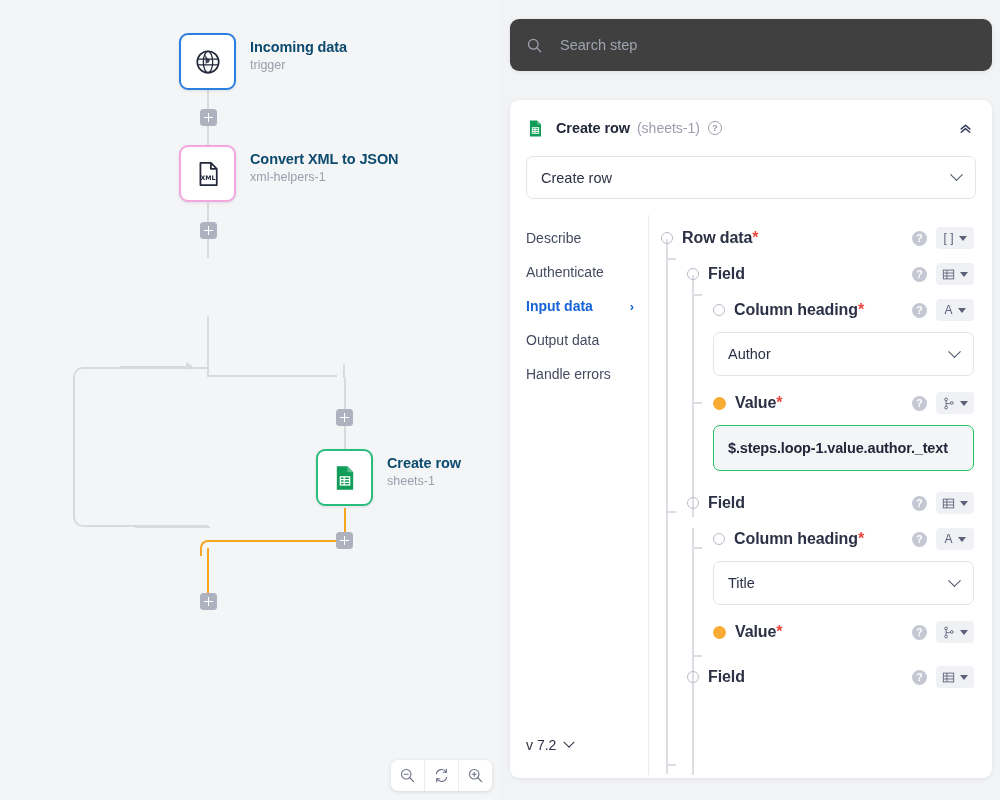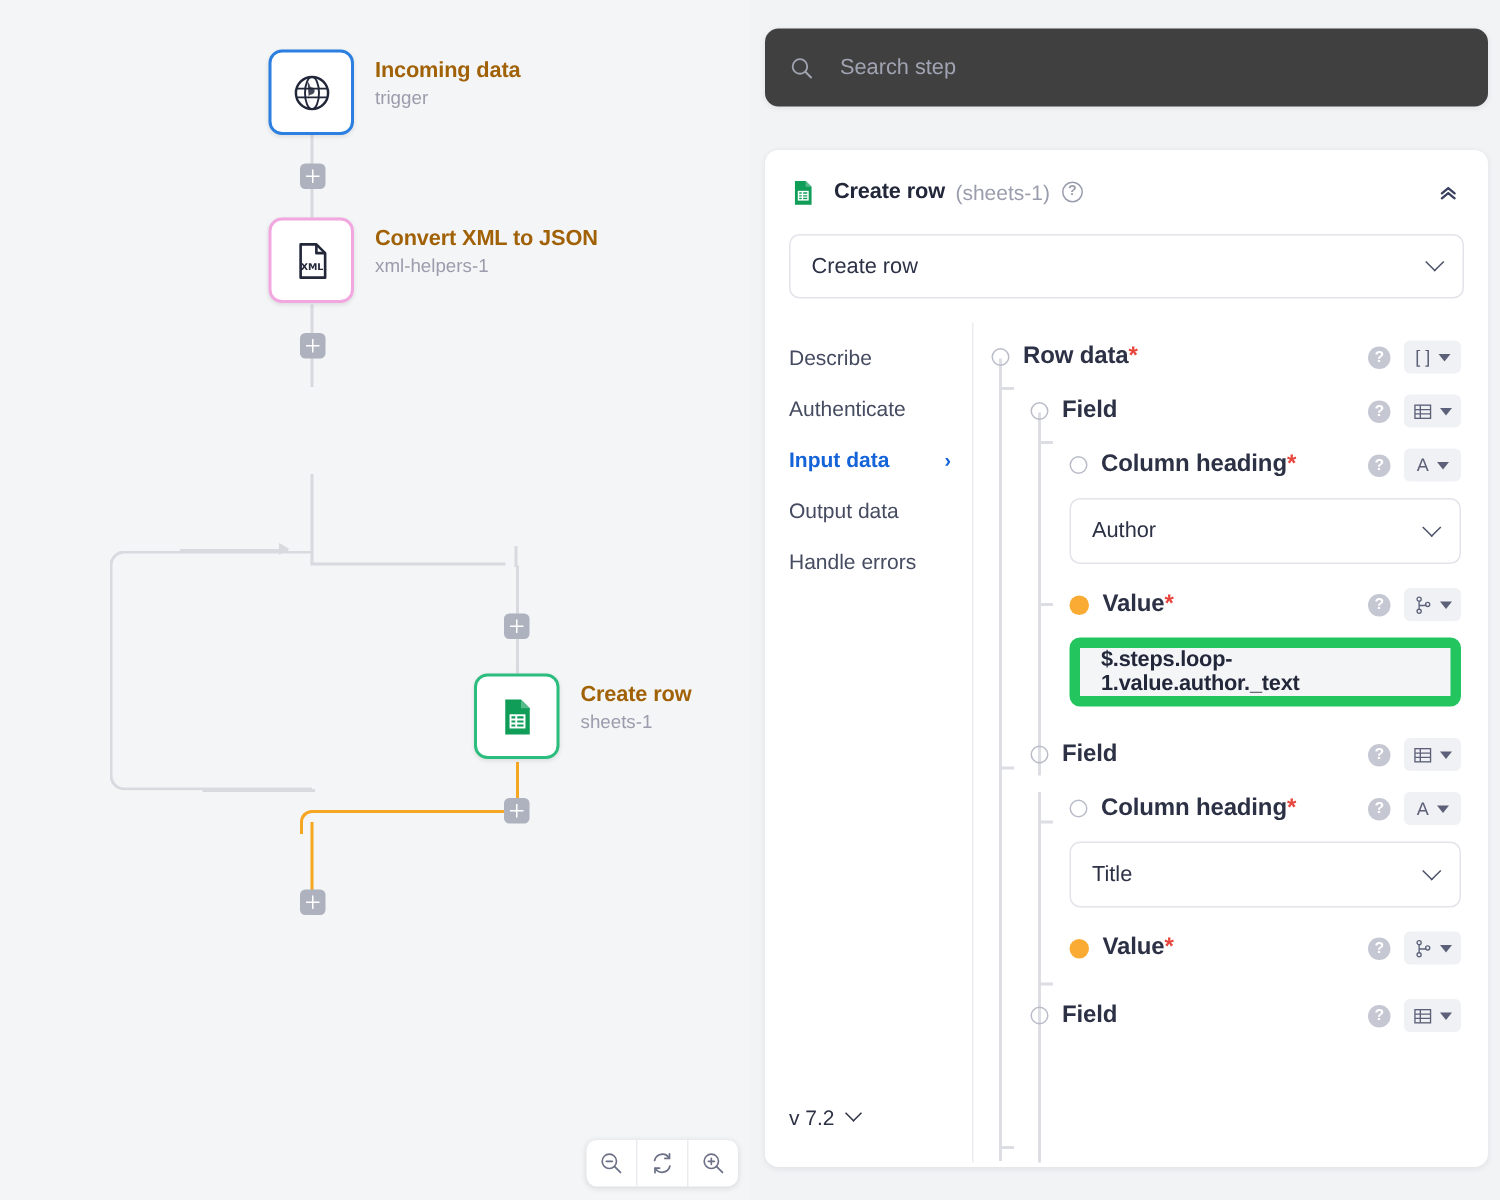--- a/index.html
+++ b/index.html
@@ -27,21 +27,21 @@
     display: flex; align-items: center; justify-content: center;
     box-shadow: 0 1px 3px rgba(16,24,40,0.10);
     flex: none;
   }
   .node-box.b-blue   { border: 2px solid #2a7fe0; }
   .node-box.b-pink   { border: 2px solid #f2a7e0; }
   .node-box.b-orange { border: 2px solid #f5b867; }
   .node-box.b-green  { border: 2px solid #2bbd7e; }
   .node-text { margin-left: 14px; padding-top: 6px; }
   .node-title {
-    font-size: 14.5px; font-weight: bold; color: #a16207;
+    font-size: 14.5px; font-weight: bold; color: #0c4a6e;
     letter-spacing: -0.1px; white-space: nowrap;
   }
   .node-sub {
     font-size: 12.5px; color: #9a9dac; margin-top: 3px; white-space: nowrap;
   }
 
   
   .conn { position: absolute; background: #d8dae0; }
   .conn.v { width: 2px; }
   .conn.h { height: 2px; }
@@ -199,21 +199,21 @@
   }
 
   .fld-select {
     height: 44px; border: 1px solid #e2e4ea; border-radius: 7px;
     display: flex; align-items: center; padding: 0 14px;
     margin-top: 9px; cursor: pointer; background: #fff;
   }
   .fld-select-label { font-size: 14.5px; color: #2c3145; }
   .fld-value {
     height: 46px; background: #f4f5f7;
-    border: 7px solid #22c55e; border-radius: 7px;
+    border: 1px solid #22c55e; border-radius: 7px;
     display: flex; align-items: center; padding: 0 14px;
     margin-top: 9px; cursor: text;
   }
   .fld-value-text {
     font-size: 14.5px; font-weight: bold; color: #22273a; letter-spacing: -0.15px;
   }
 
   
   .tree-v { position: absolute; width: 1.5px; background: #dcdee4; }
   .tree-h { position: absolute; height: 1.5px; width: 10px; background: #dcdee4; }

